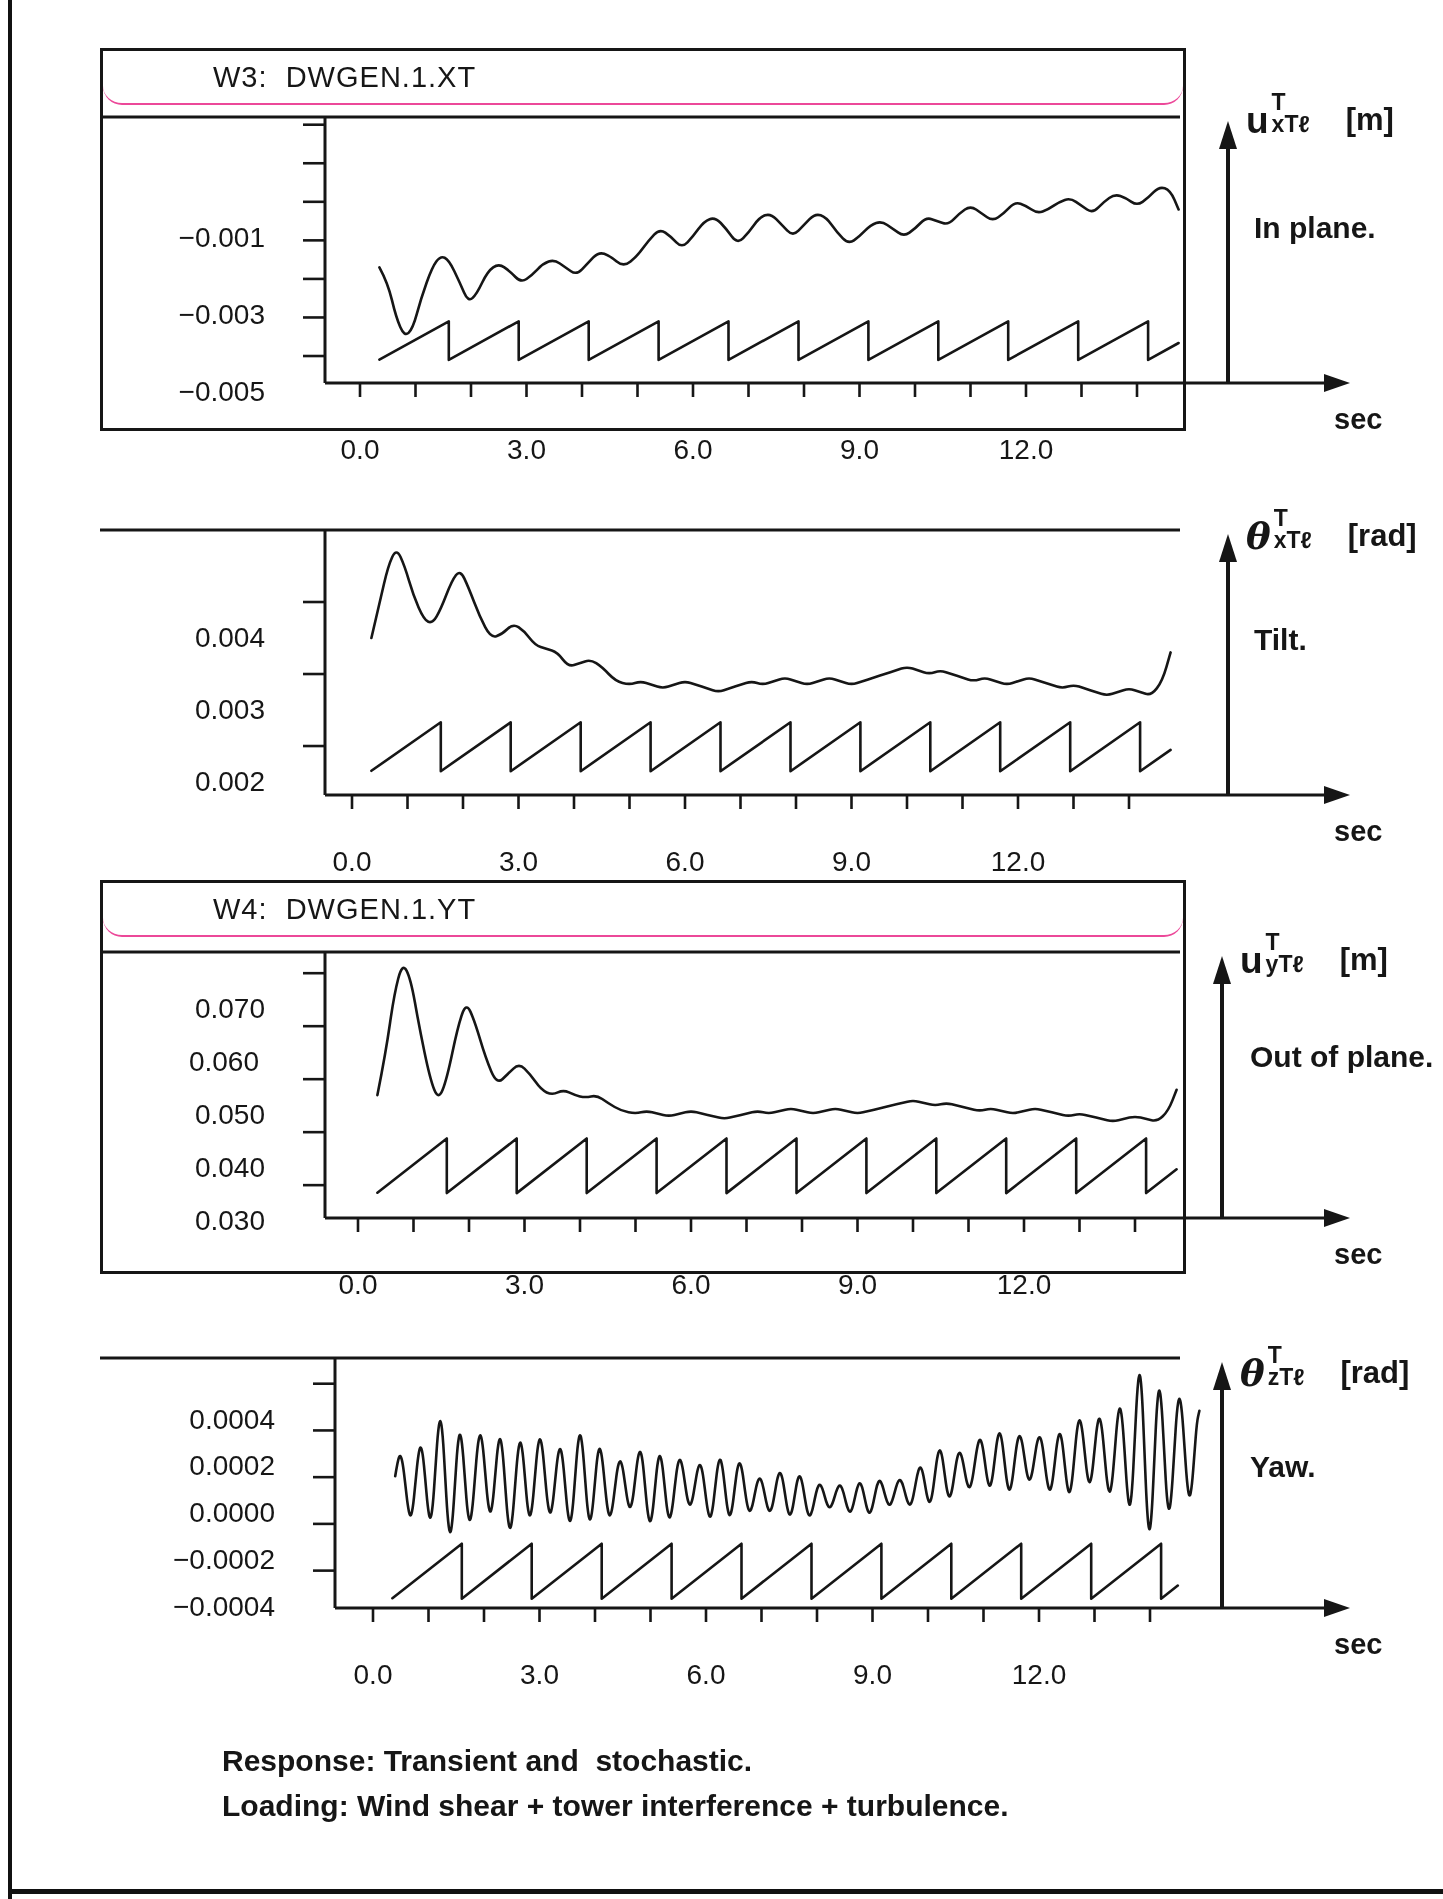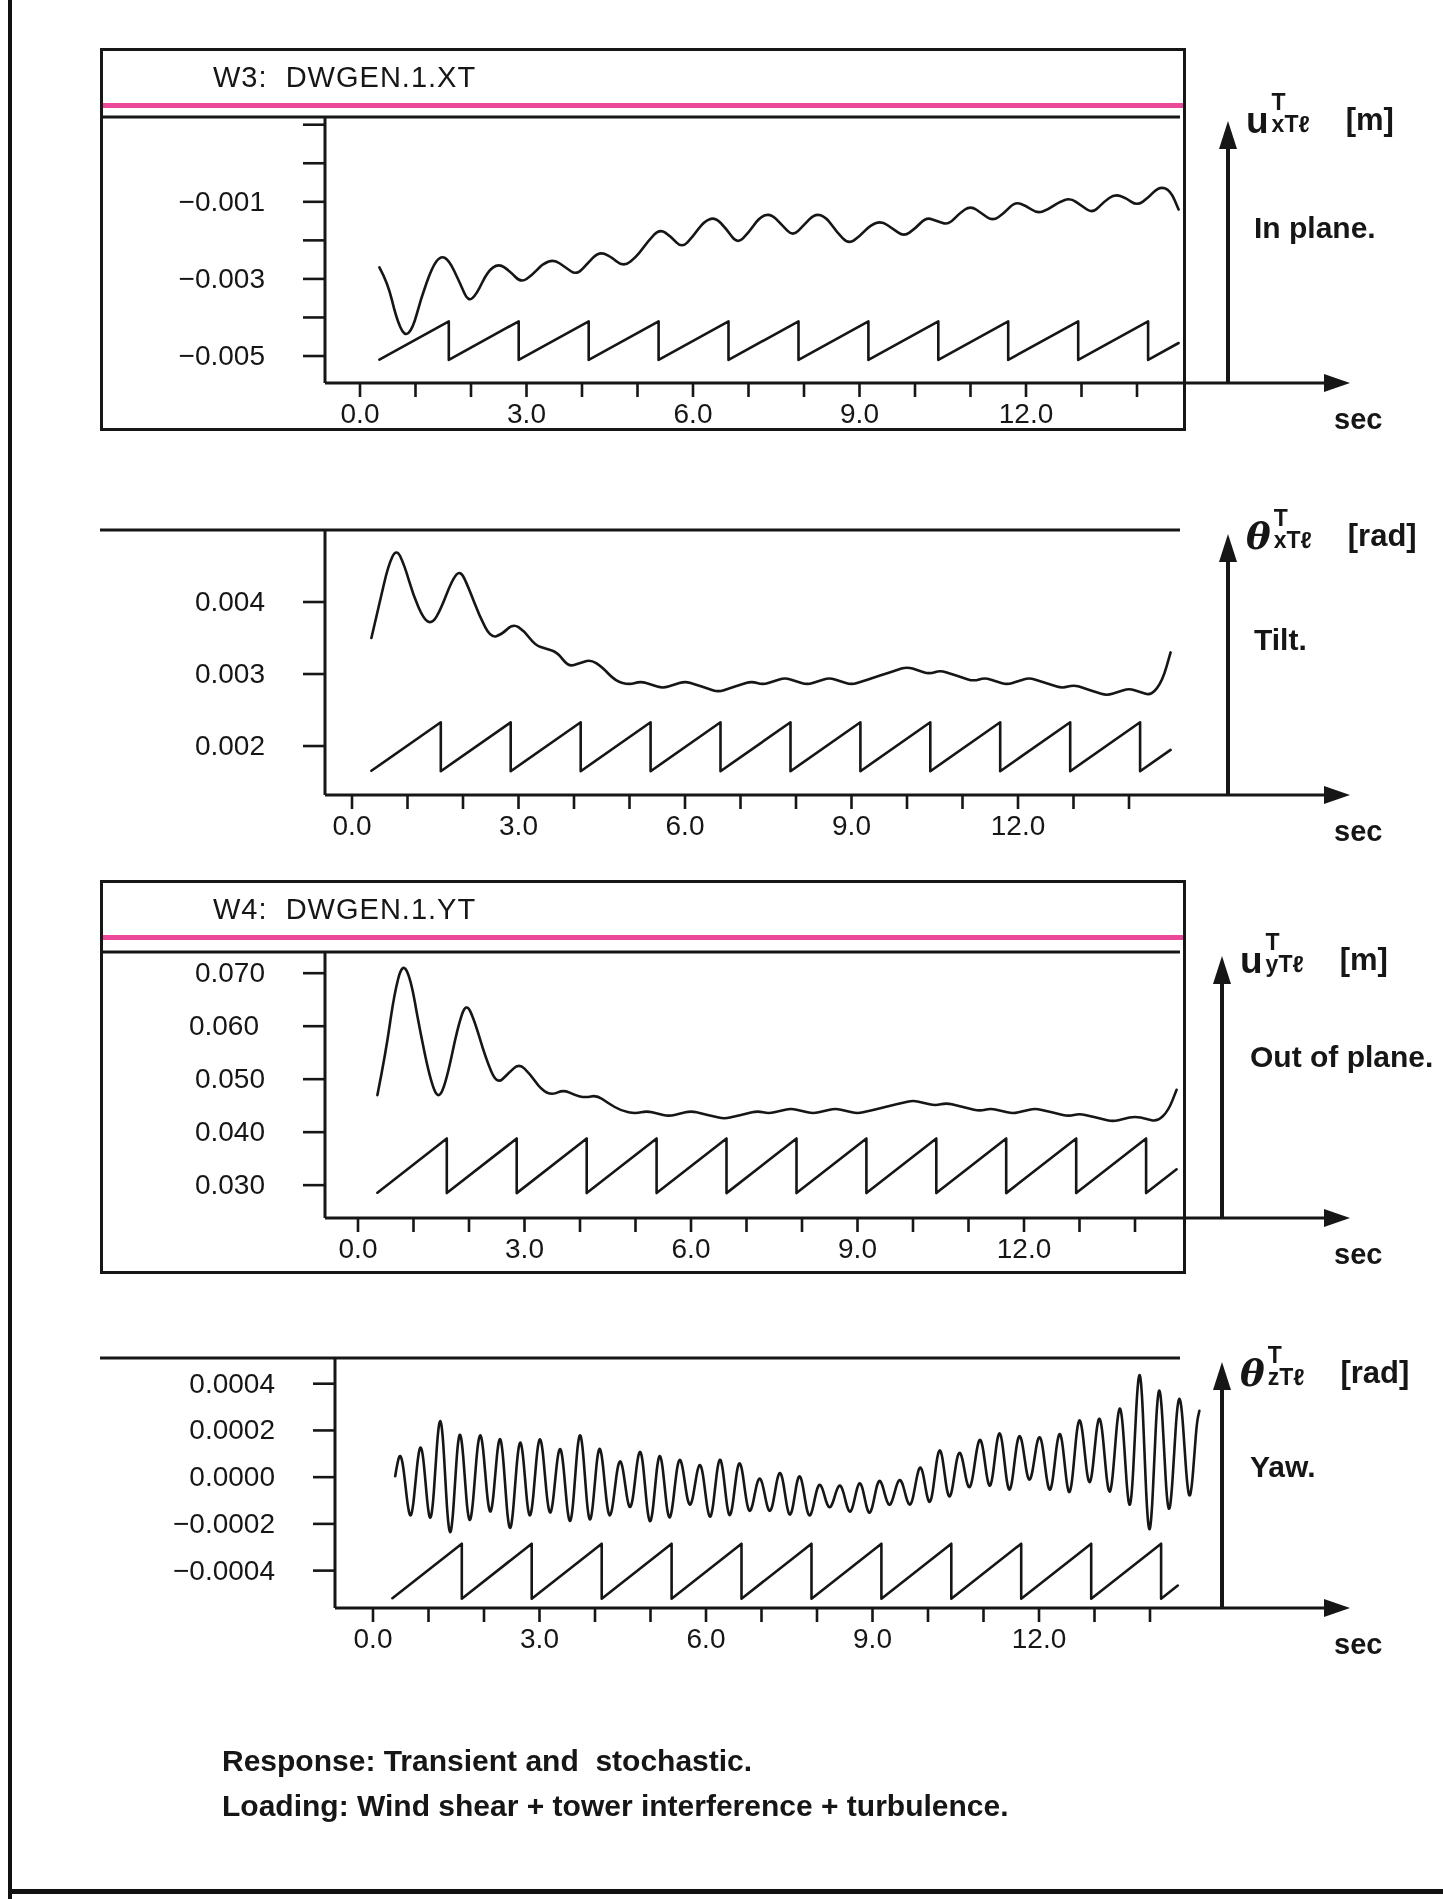--- a/index.html
+++ b/index.html
@@ -4,23 +4,23 @@
 <style>
   html,body{margin:0;padding:0;background:#e8e8e8;}
   .page{
     position:relative;width:1443px;height:1899px;background:#ffffff;
     font-family:"Liberation Sans", sans-serif;color:#161616;overflow:hidden;
   }
   .page-border-left{position:absolute;left:8px;top:0;width:4px;height:1899px;background:#111;}
   .page-border-bottom{position:absolute;left:8px;top:1889px;width:1435px;height:5px;background:#111;}
   svg.canvas{position:absolute;left:0;top:0;z-index:1;}
   .window{position:absolute;border:3px solid #161616;background:transparent;z-index:2;}
-  .window-titlebar{height:52px;border-bottom:5px solid #ec4899;}
+  .window-titlebar{height:52px;border-bottom:2px solid #ec4899;border-radius:19px;}
   .window-title{display:block;padding:10px 0 0 110px;font-size:29px;letter-spacing:1px;white-space:pre;color:#161616;}
-  .tick-label{position:absolute;font-size:28px;color:#161616;z-index:3;line-height:1;}
+  .tick-label{position:absolute;font-size:28px;color:#161616;z-index:3;line-height:1;margin-top:36px;}
   .y-tick{text-align:right;}
   .x-tick{text-align:center;}
   .sec-label{position:absolute;font-weight:700;font-size:29px;z-index:3;line-height:1;margin-top:8px;}
   .sym-row{position:absolute;display:flex;align-items:flex-start;font-weight:700;z-index:3;line-height:1;}
   .sym-base{font-size:37px;line-height:1;}
   .greek .sym-base{font-style:italic;font-family:"DejaVu Serif", serif;}
   .sym-stack{display:inline-flex;flex-direction:column;margin-left:3px;margin-top:-10px;line-height:0.95;}
   .sym-sup{font-size:23px;}
   .sym-sub{font-size:23px;}
   .sym-unit{font-size:31px;margin-left:36px;margin-top:2px;}

